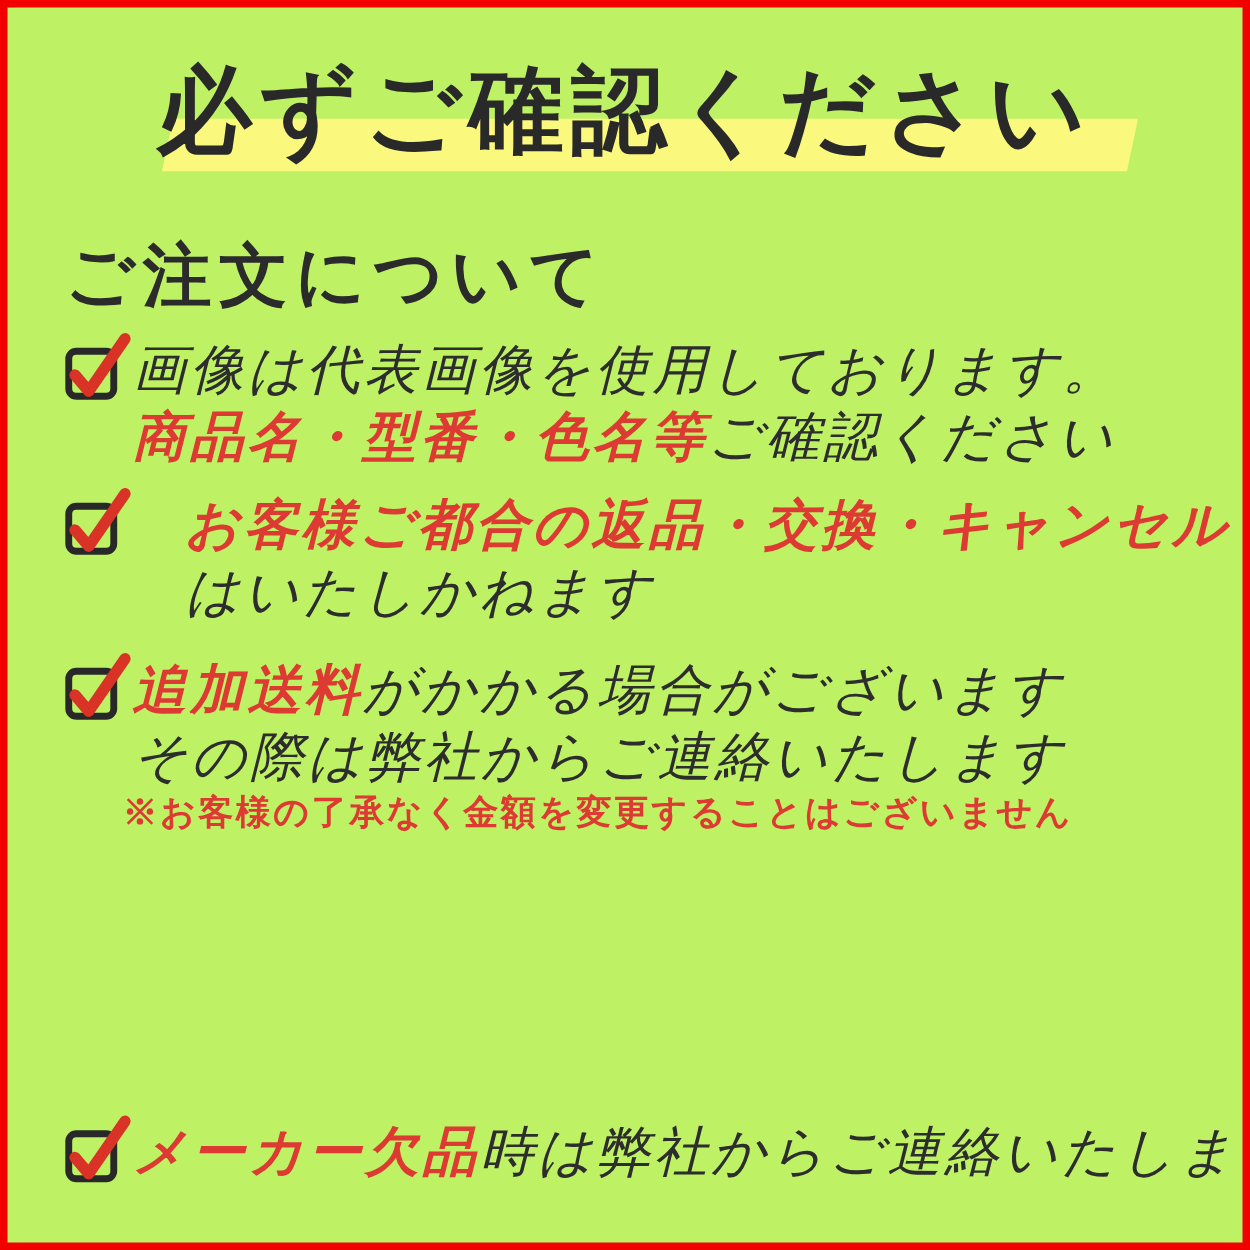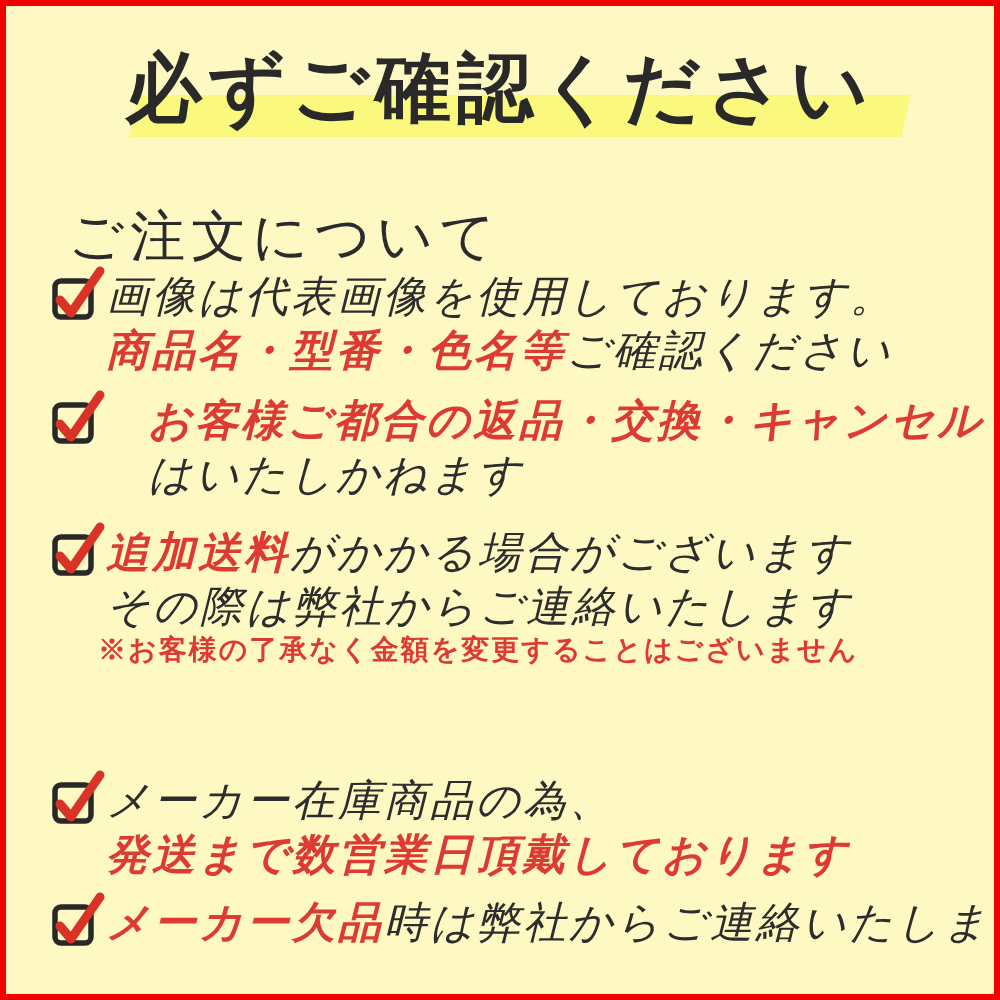--- a/index.html
+++ b/index.html
@@ -6,21 +6,21 @@
   body{
     width:1000px;height:1000px;
     background:#ffffff;
     font-family:"DejaVu Serif","Liberation Serif",serif;
   }
   .frame{
     position:relative;
     width:1000px;height:1000px;
     box-sizing:border-box;
     border:6px solid #f20000;
-    background:#fef9c3;
+    background:#bef264;
     overflow:hidden;
   }
   
   .title-highlight{
     position:absolute;
     left:128px;top:89px;
     width:772px;height:42px;
     background:#faf87d;
     transform:skewX(-12deg);
   }
@@ -32,24 +32,24 @@
     font-size:76px;
     line-height:88px;
     font-weight:700;
     letter-spacing:6px;
     color:#292929;
   }
   
   .heading{
     position:absolute;
     left:46px;
-    margin:16px;
+    margin:0;
     font-size:55px;
     line-height:62px;
-    font-weight:400;
+    font-weight:700;
     letter-spacing:6px;
     color:#2b2b2b;
   }
   .heading-order{top:183px;}
   .heading-stock{top:679px;}
   
   .item{
     position:absolute;
     left:46px;
     display:flex;
@@ -131,32 +131,20 @@
     </span>
     <div class="txt">
       <div><span class="red">追加送料</span><span>がかかる場合がございます</span></div>
       <div><span>その際は弊社からご連絡いたします</span></div>
     </div>
   </div>
 
   <div class="note">※お客様の了承なく金額を変更することはございません</div>
 
 
-  <div class="item item-4">
-    <span class="cbx">
-      <svg width="46" height="46" viewBox="0 0 46 46" aria-hidden="true">
-        <rect x="3" y="8" width="36" height="36" rx="6" fill="none" stroke="#282828" stroke-width="5.5"></rect>
-        <path d="M8 27 L19 40 L48 -2" fill="none" stroke="#d93328" stroke-width="9" stroke-linecap="round" stroke-linejoin="round"></path>
-      </svg>
-    </span>
-    <div class="txt">
-      <div><span>メーカー在庫商品の為、</span></div>
-      <div><span class="red">発送まで数営業日頂戴しております</span></div>
-    </div>
-  </div>
 
   <div class="item item-5">
     <span class="cbx">
       <svg width="46" height="46" viewBox="0 0 46 46" aria-hidden="true">
         <rect x="3" y="8" width="36" height="36" rx="6" fill="none" stroke="#282828" stroke-width="5.5"></rect>
         <path d="M8 27 L19 40 L48 -2" fill="none" stroke="#d93328" stroke-width="9" stroke-linecap="round" stroke-linejoin="round"></path>
       </svg>
     </span>
     <div class="txt">
       <div><span class="red">メーカー欠品</span><span>時は弊社からご連絡いたします</span></div>

